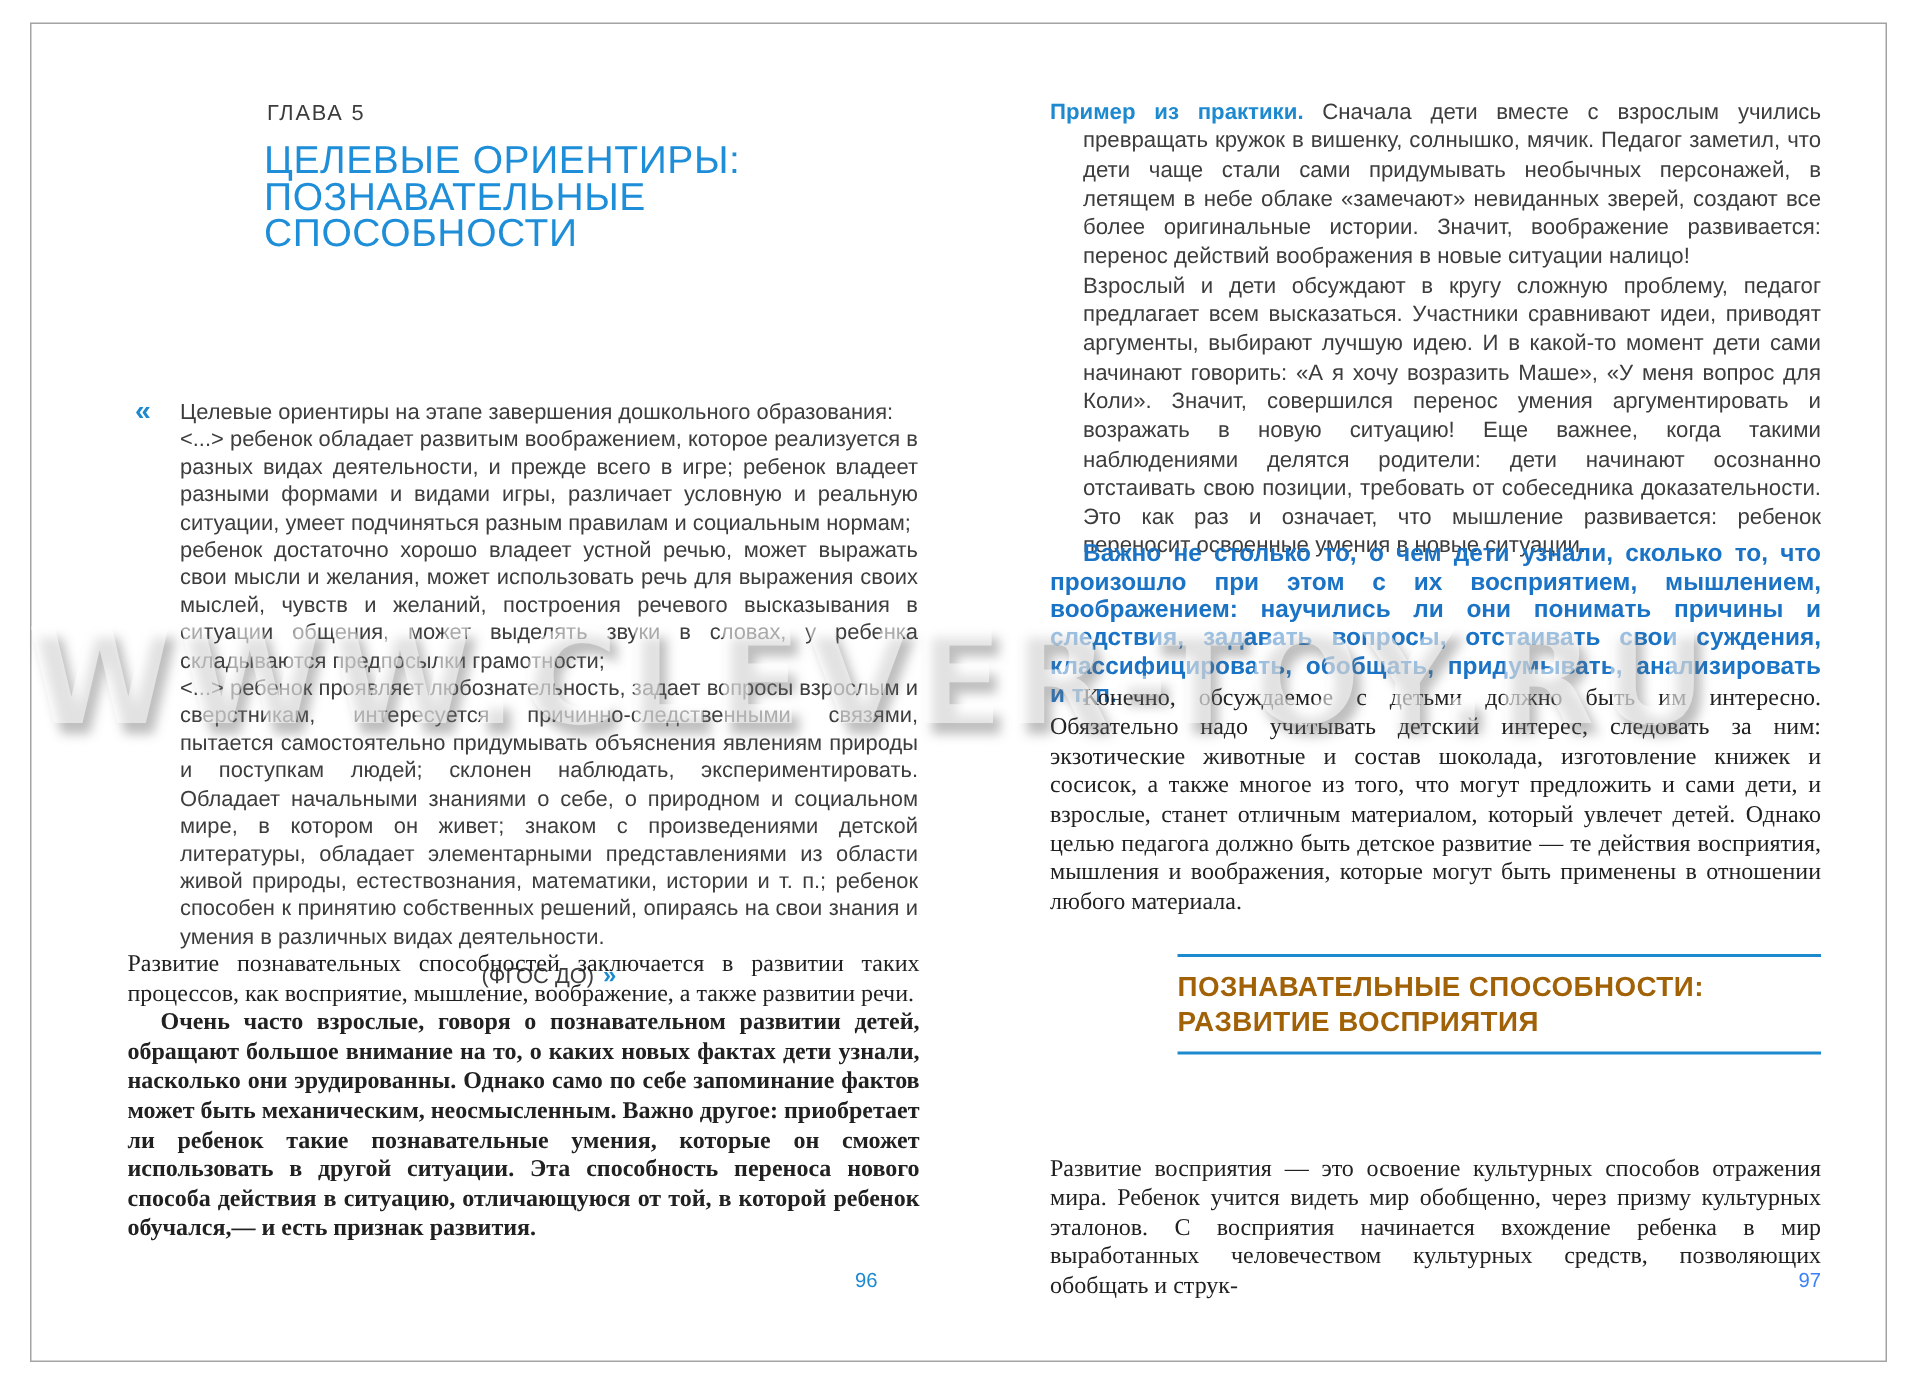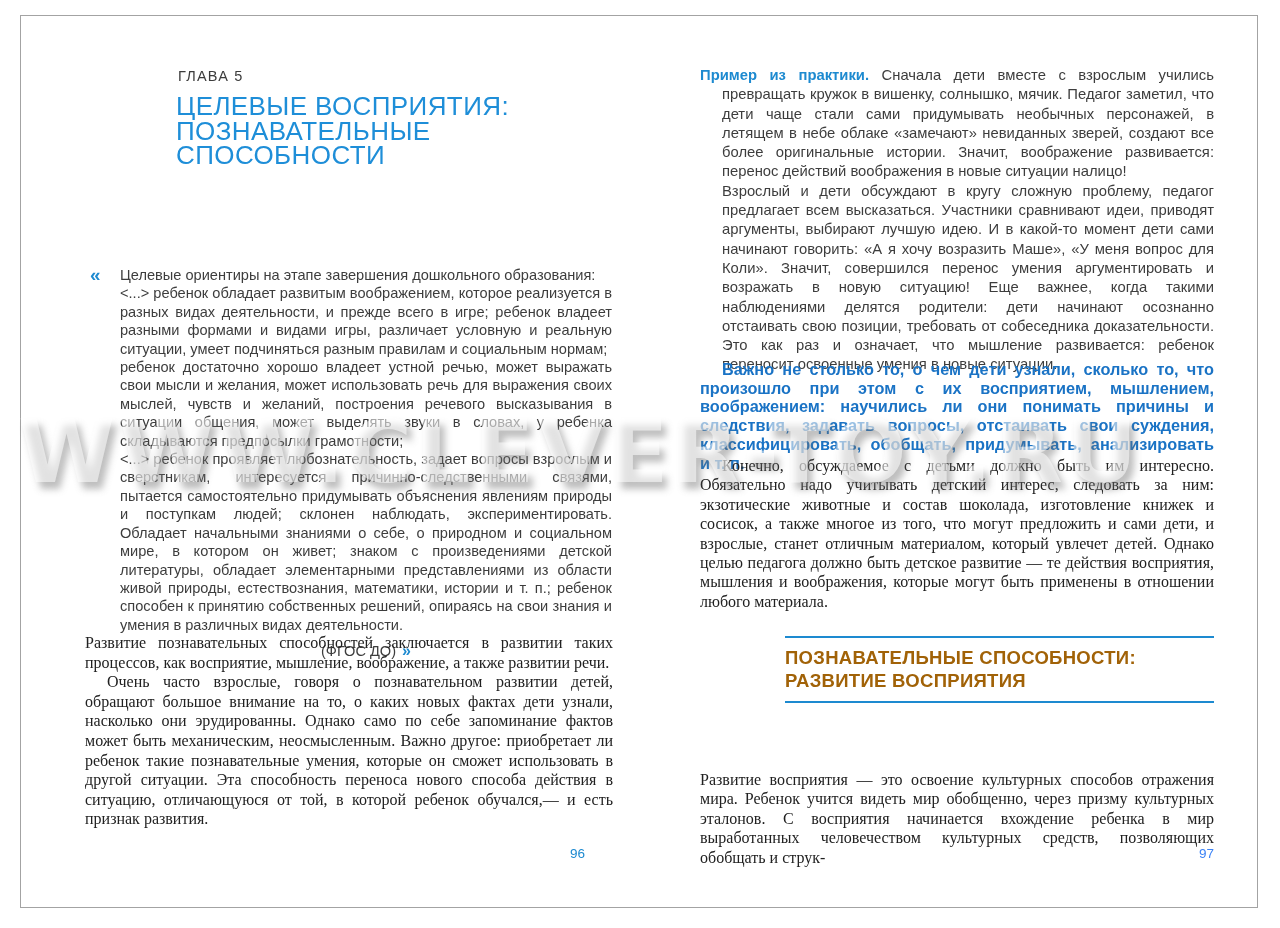--- a/index.html
+++ b/index.html
@@ -35,21 +35,21 @@
     margin-left:35px;width:492px;text-align:center;margin-top:8px;
     font-size:14.6px;color:#3d3d3d;
   }
   .quote-close{color:#1d8ad0;font-weight:bold;font-size:16px;margin-left:6px;}
   .left-body{
     position:absolute;left:0;top:633px;width:528px;
     font-family:"Liberation Serif",serif;font-size:16px;line-height:19.6px;
     text-align:justify;color:#212121;
   }
   .left-body p{margin:0;}
-  .left-body p.indent{text-indent:22px;}
+  .left-body p.indent{text-indent:22px;font-weight:bold;}
   .pagenum{
     position:absolute;top:846px;left:0;width:500px;text-align:right;
     font-size:13.5px;color:#1d8ad0;
   }
   
   .right-col{position:absolute;left:700px;top:0;width:514px;height:928px;}
   .example{
     position:absolute;left:0;top:66px;width:514px;font-size:14.8px;
     line-height:19.3px;text-align:justify;color:#3d3d3d;padding-left:22px;
     box-sizing:border-box;
@@ -100,21 +100,21 @@
 </head>
 <body>
 
 <div class="page-frame"></div>
 
 <div class="left-col">
 
   <div class="kicker">ГЛАВА 5</div>
 
   <div class="chapter-title">
-    <div class="t-line">ЦЕЛЕВЫЕ ВОСПРИЯТИЯ:</div>
+    <div class="t-line">ЦЕЛЕВЫЕ ОРИЕНТИРЫ:</div>
     <div class="t-line">ПОЗНАВАТЕЛЬНЫЕ</div>
     <div class="t-line">СПОСОБНОСТИ</div>
   </div>
 
   <div class="quote">
     <span class="quote-mark">«</span>
     <div class="quote-body">
       <p>Целевые ориентиры на этапе завершения дошкольного образования:</p>
       <p>&lt;...&gt; ребенок обладает развитым воображением, которое реализуется в разных видах деятельности, и прежде всего в игре; ребенок владеет разными формами и видами игры, различает условную и реальную ситуации, умеет подчиняться разным правилам и социальным нормам;</p>
       <p>ребенок достаточно хорошо владеет устной речью, может выражать свои мысли и желания, может использовать речь для выражения своих мыслей, чувств и желаний, построения речевого высказывания в ситуации общения, может выделять звуки в словах, у ребенка складываются предпосылки грамотности;</p>

